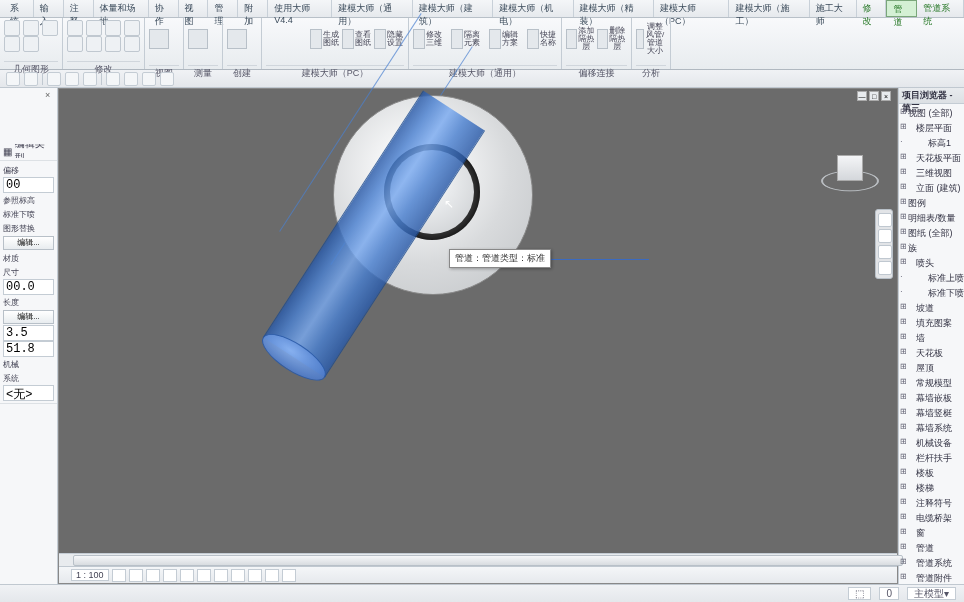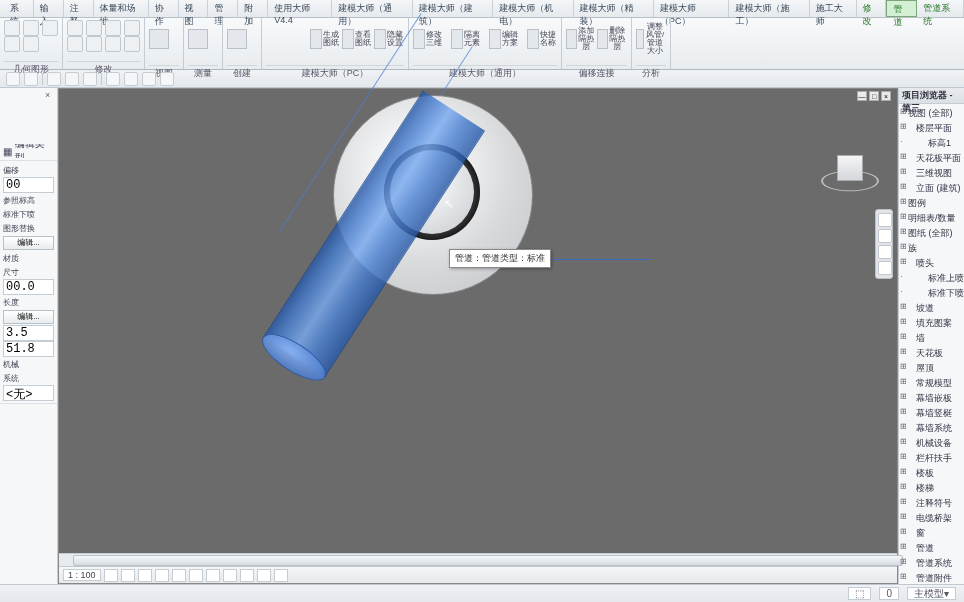--- a/index.html
+++ b/index.html
@@ -53,21 +53,21 @@
 .tooltip { position: absolute; left: 390px; top: 116px; background: #fff; border: 1px solid #888; padding: 2px 5px; font-size: 9px; color: #333; box-shadow: 1px 1px 3px rgba(0,0,0,.3); margin-top: 44px; }
 .cursor { position: absolute; left: 385px; top: 108px; font-size: 12px; color: #fff; pointer-events: none; }
 
 .viewcube { position: absolute; right: 18px; top: 62px; width: 58px; height: 52px; }
 .vc-ring { position: absolute; inset: 8px 0 0 0; width: 58px; height: 44px; border: 2px solid #b8bcc0; border-radius: 50%; transform: rotateX(62deg); }
 .vc-cube { position: absolute; left: 16px; top: 4px; width: 26px; height: 26px; background: linear-gradient(#f4f5f7,#d4d7db); border: 1px solid #aaa; }
 
 .navbar { position: absolute; right: 4px; top: 120px; width: 18px; background: rgba(240,242,245,.9); border: 1px solid #b8c0c8; border-radius: 3px; display: flex; flex-direction: column; gap: 2px; padding: 3px 2px; }
 .navbar .nb { width: 14px; height: 14px; background: #fff; border: 1px solid #c0c8d0; border-radius: 2px; cursor: pointer; }
 
-.view-bottom { position: absolute; left: 0; bottom: 0; right: 0; height: 17px; background: linear-gradient(#f4f6f8,#e6e9ed); border-top: 1px solid #c0c8d0; display: flex; align-items: center; padding: 0 4px; gap: 3px; }
+.view-bottom { position: absolute; left: 0; bottom: 0; right: 0; height: 17px; background: linear-gradient(#f4f6f8,#e6e9ed); border-top: 1px solid #c0c8d0; display: flex; align-items: center; padding: 0 12px; gap: 3px; }
 .view-bottom .vb { width: 14px; height: 13px; background: #fff; border: 1px solid #c4ccd4; cursor: pointer; }
 .vb-scale { font-size: 9px; color: #445; padding: 0 4px; border: 1px solid #c4ccd4; background: #fff; }
 
 
 .browser { width: 66px; background: #f6f7f9; border-left: 1px solid #c4ccd4; overflow: hidden; }
 .br-title { height: 16px; background: linear-gradient(#e8ebee,#dce0e4); border-bottom: 1px solid #c4ccd4; font-size: 9px; padding: 1px 3px; color: #334; font-weight: bold; }
 .br-tree { padding: 2px 1px; }
 .br-node { font-size: 9px; color: #334; padding: 1px 0 1px 8px; white-space: nowrap; cursor: pointer; position: relative; }
 .br-node::before { content: "⊞"; position: absolute; left: 0; top: 1px; font-size: 8px; color: #667; }
 .br-node.leaf::before { content: "·"; }

